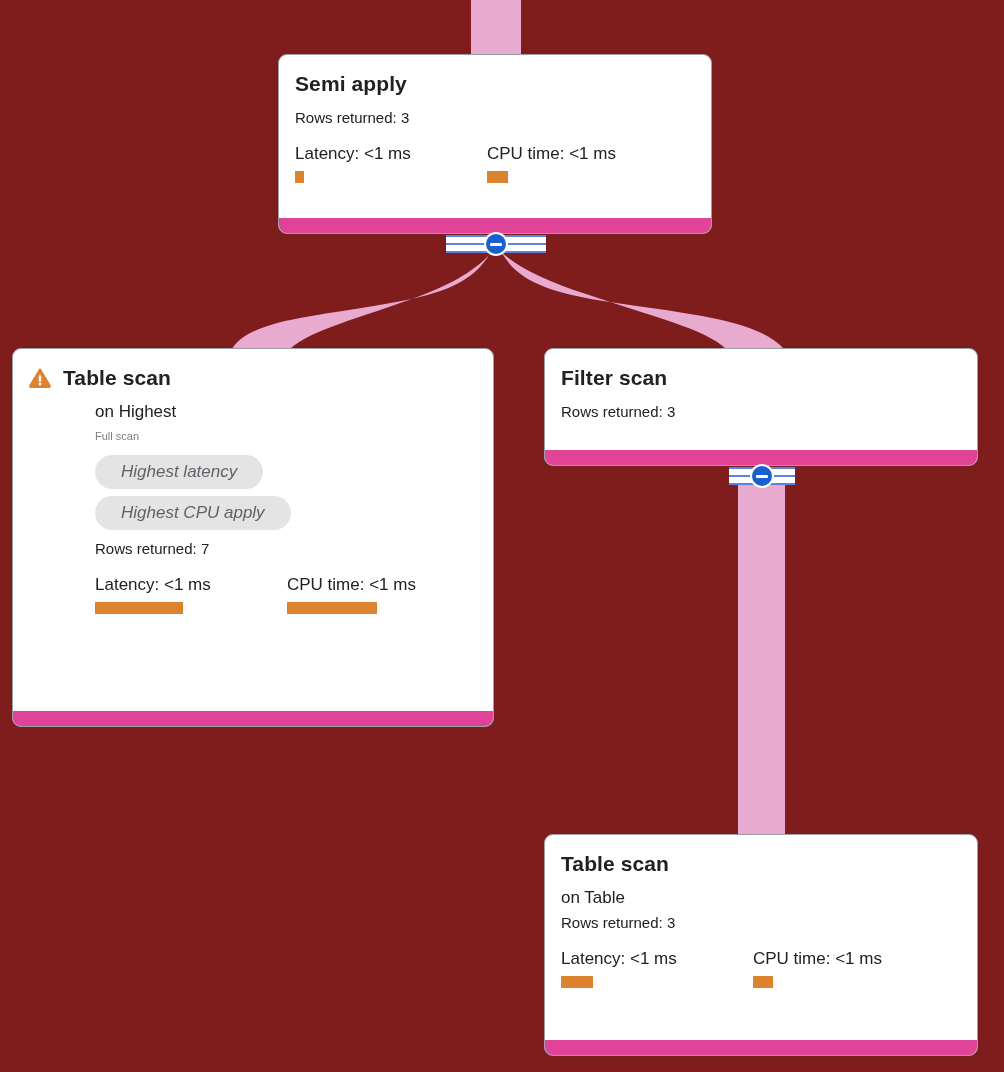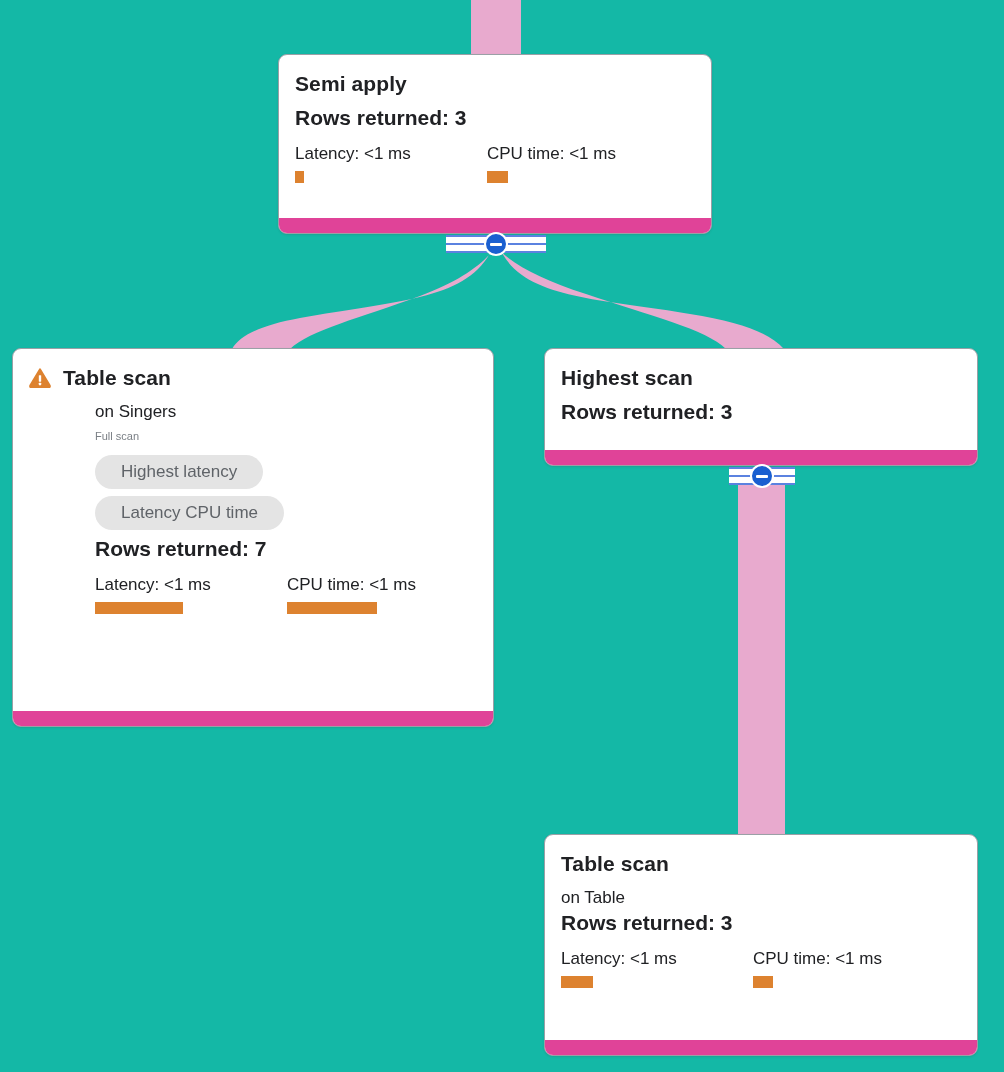--- a/index.html
+++ b/index.html
@@ -12,21 +12,21 @@
     height: 1072px;
     background: #f1f3f4;
     font-family: "Liberation Sans", sans-serif;
     -webkit-font-smoothing: antialiased;
     overflow: hidden;
   }
   #plan-canvas {
     position: relative;
     width: 1004px;
     height: 1072px;
-    background: #14b8a6;
+    background: #7f1d1d;
   }
   #edge-layer {
     position: absolute;
     left: 0;
     top: 0;
     width: 1004px;
     height: 1072px;
     pointer-events: none;
   }
 
@@ -76,40 +76,40 @@
     font-size: 17px;
     color: #202124;
     line-height: 25px;
   }
   .node-sub-muted {
     font-size: 11px;
     color: #7a7f85;
     line-height: 25px;
   }
   .rows-line {
-    font-size: 21px;
+    font-size: 15px;
     color: #202124;
     line-height: 25px;
-    font-weight: bold;
   }
 
   .chips {
     margin: 6px 0 6px 0;
     display: flex;
     flex-direction: column;
     align-items: flex-start;
     gap: 7px;
   }
   .chip {
     background: #e4e4e4;
     color: #5f6368;
     border-radius: 17px;
     font-size: 17px;
     line-height: 20px;
     padding: 7px 26px;
+    font-style: italic;
   }
 
   .metrics {
     display: flex;
     margin-top: 13px;
   }
   .metric {
     display: flex;
     flex-direction: column;
   }
@@ -236,45 +236,45 @@
     <div class="card-body">
       <div class="title-row">
         <svg class="warn-icon" viewBox="0 0 24 22" aria-hidden="true">
           <path d="M12 1.6 L22.6 19.4 A1.6 1.6 0 0 1 21.2 21.6 L2.8 21.6
                    A1.6 1.6 0 0 1 1.4 19.4 Z" fill="#dd822f" stroke="#dd822f" stroke-width="2.4" stroke-linejoin="round"></path>
           <rect x="10.7" y="8" width="2.6" height="7" fill="#ffffff" rx="0.6"></rect>
           <rect x="10.7" y="16.3" width="2.6" height="2.6" fill="#ffffff" rx="0.6"></rect>
         </svg>
         <div class="node-title">Table scan</div>
       </div>
-      <div class="node-sub" style="padding-left:66px;">on Singers</div>
+      <div class="node-sub" style="padding-left:66px;">on Highest</div>
       <div class="node-sub-muted" style="padding-left:66px;">Full scan</div>
       <div class="chips" style="padding-left:66px;">
         <div class="chip">Highest latency</div>
-        <div class="chip">Latency CPU time</div>
+        <div class="chip">Highest CPU apply</div>
       </div>
       <div class="rows-line" style="padding-left:66px;">Rows returned: 7</div>
       <div class="metrics" style="padding-left:66px;">
         <div class="metric" style="width:192px;">
           <div class="metric-label">Latency: &lt;1 ms</div>
           <div class="metric-bar" style="width:88px;"></div>
         </div>
         <div class="metric">
           <div class="metric-label">CPU time: &lt;1 ms</div>
           <div class="metric-bar" style="width:90px;"></div>
         </div>
       </div>
     </div>
     <div class="card-accent"></div>
   </div>
 
   <div class="node-card" style="left:544px; top:348px; width:434px; height:118px;">
     <div class="card-body">
       <div class="title-row">
-        <div class="node-title">Highest scan</div>
+        <div class="node-title">Filter scan</div>
       </div>
       <div class="rows-line">Rows returned: 3</div>
     </div>
     <div class="card-accent"></div>
   </div>
 
   <div class="collapse-toggle" style="left:762px; top:476px; width:66px; margin-left:-33px;">
     <div class="toggle-rail" style="width:66px;"></div>
     <div class="toggle-knob"></div>
   </div>

